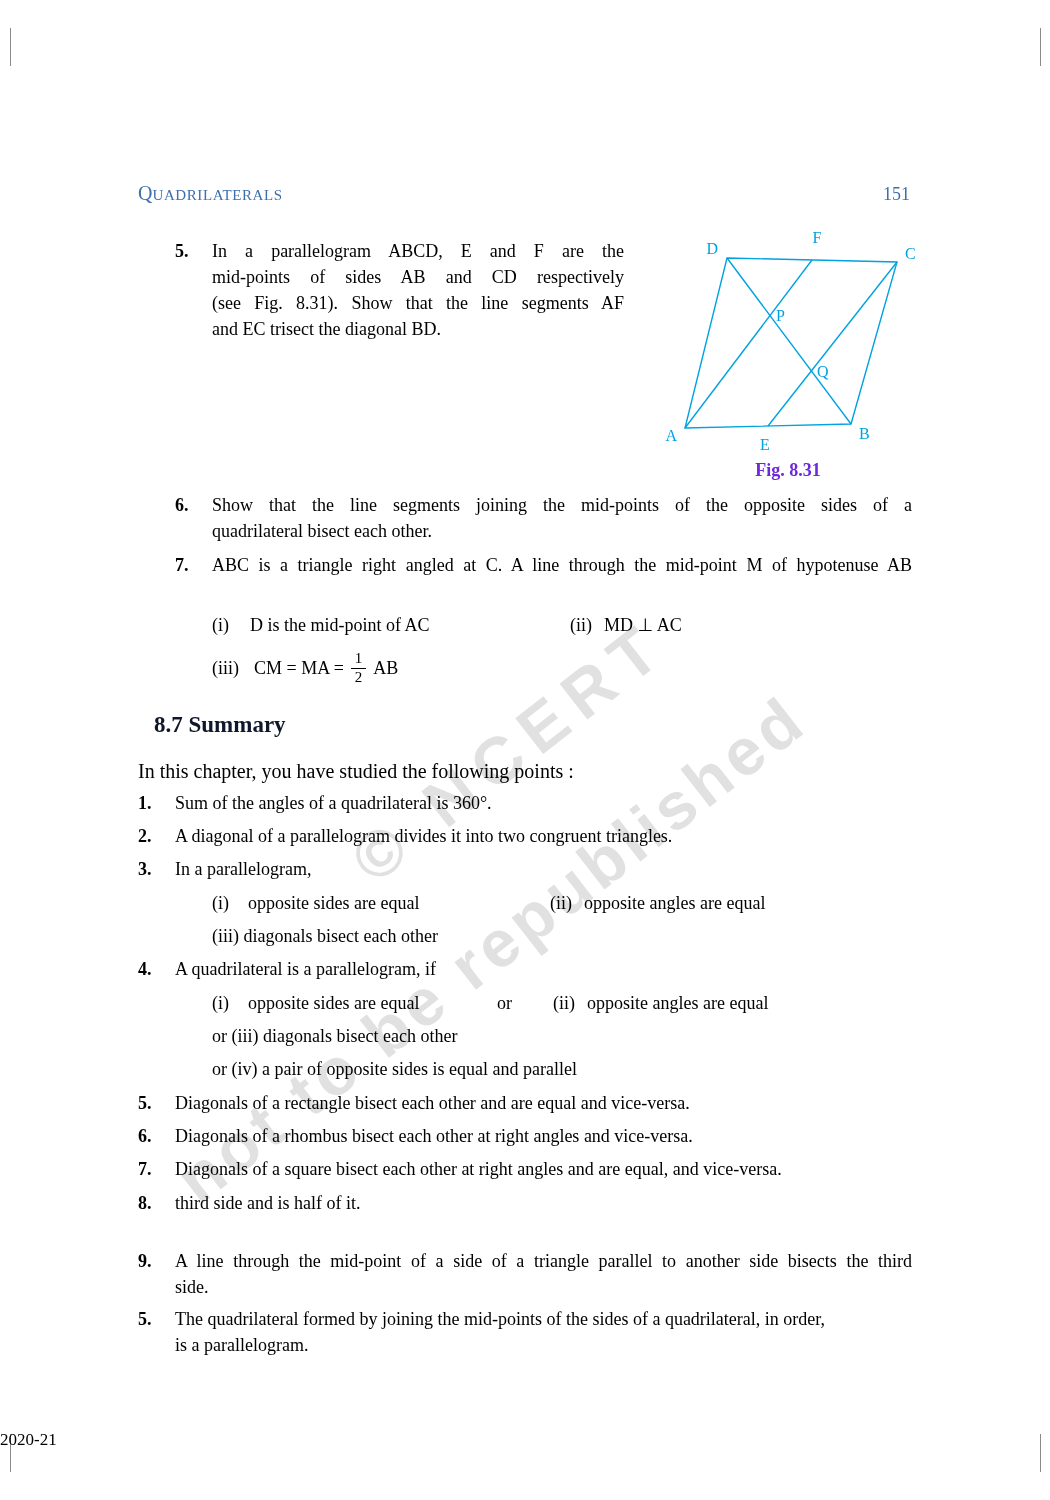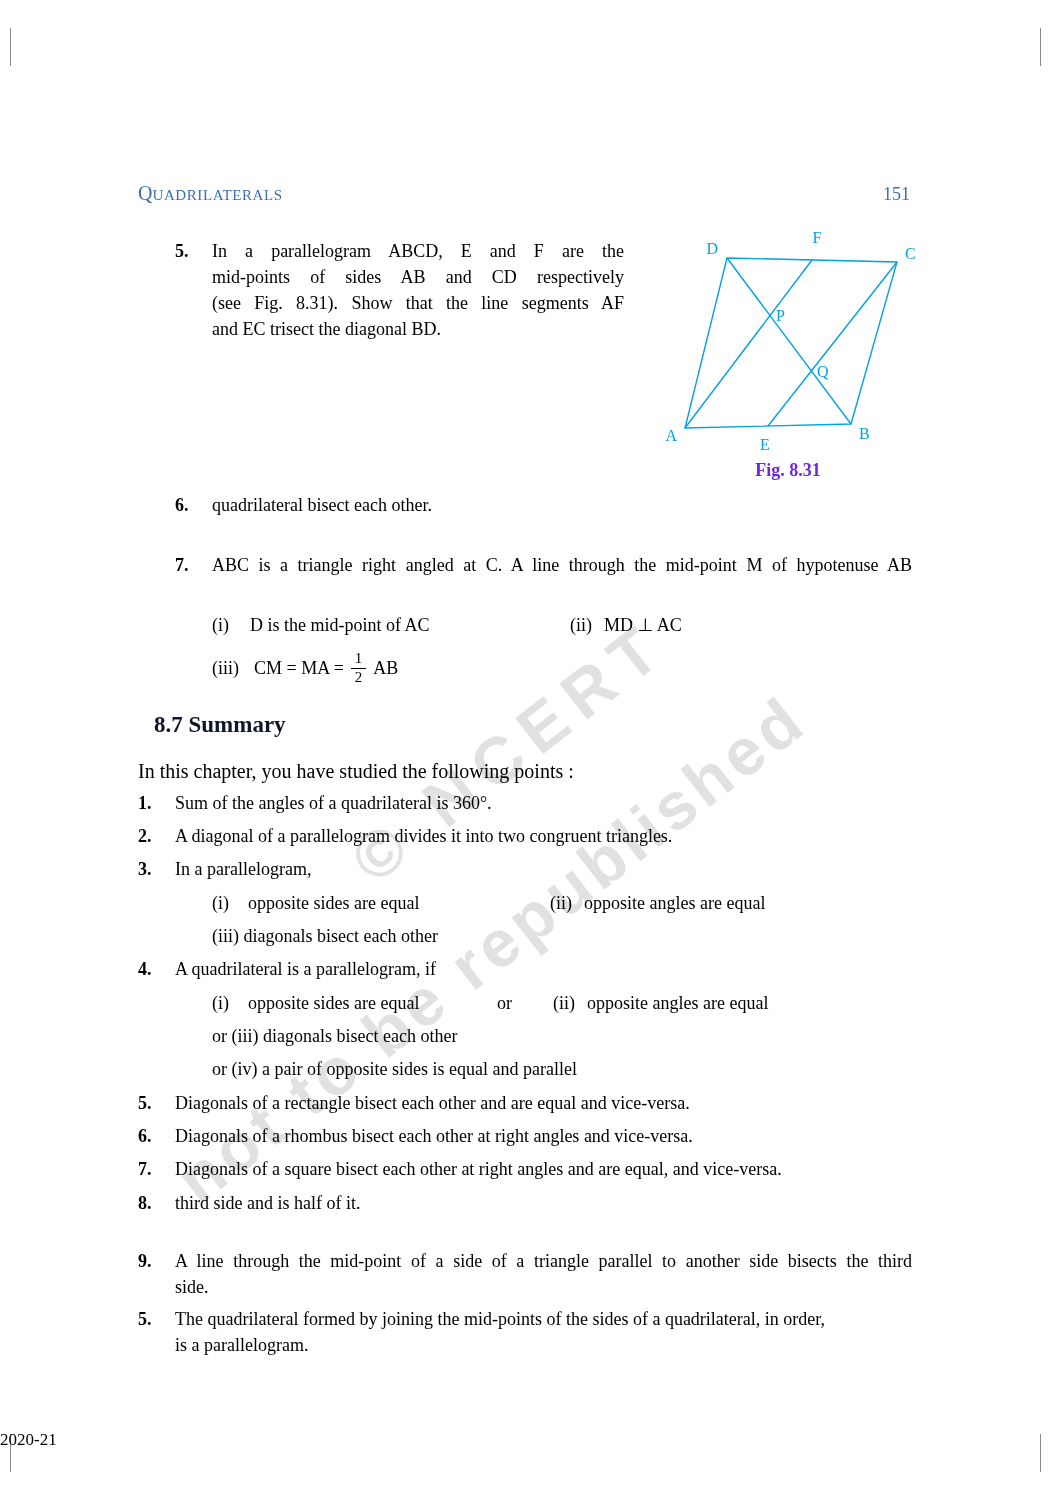--- a/index.html
+++ b/index.html
@@ -141,20 +141,21 @@
         <text class="figlabel" x="204" y="211" text-anchor="start">B</text>
         <text class="figlabel" x="121" y="93" text-anchor="start">P</text>
         <text class="figlabel" x="162" y="149" text-anchor="start">Q</text>
       </svg>
     </div>
     <div class="fig-caption">Fig. 8.31</div>
 
     <div class="ex ex6">
       <span class="ex-num">6.</span>
       <span class="ex-body w700">
+        <span class="ln jl">Show that the line segments joining the mid-points of the opposite sides of a</span>
         <span class="ln">quadrilateral bisect each other.</span>
       </span>
     </div>
 
     <div class="ex ex7">
       <span class="ex-num">7.</span>
       <span class="ex-body w700">
         <span class="ln jl">ABC is a triangle right angled at C. A line through the mid-point M of hypotenuse AB</span>
       </span>
     </div>

